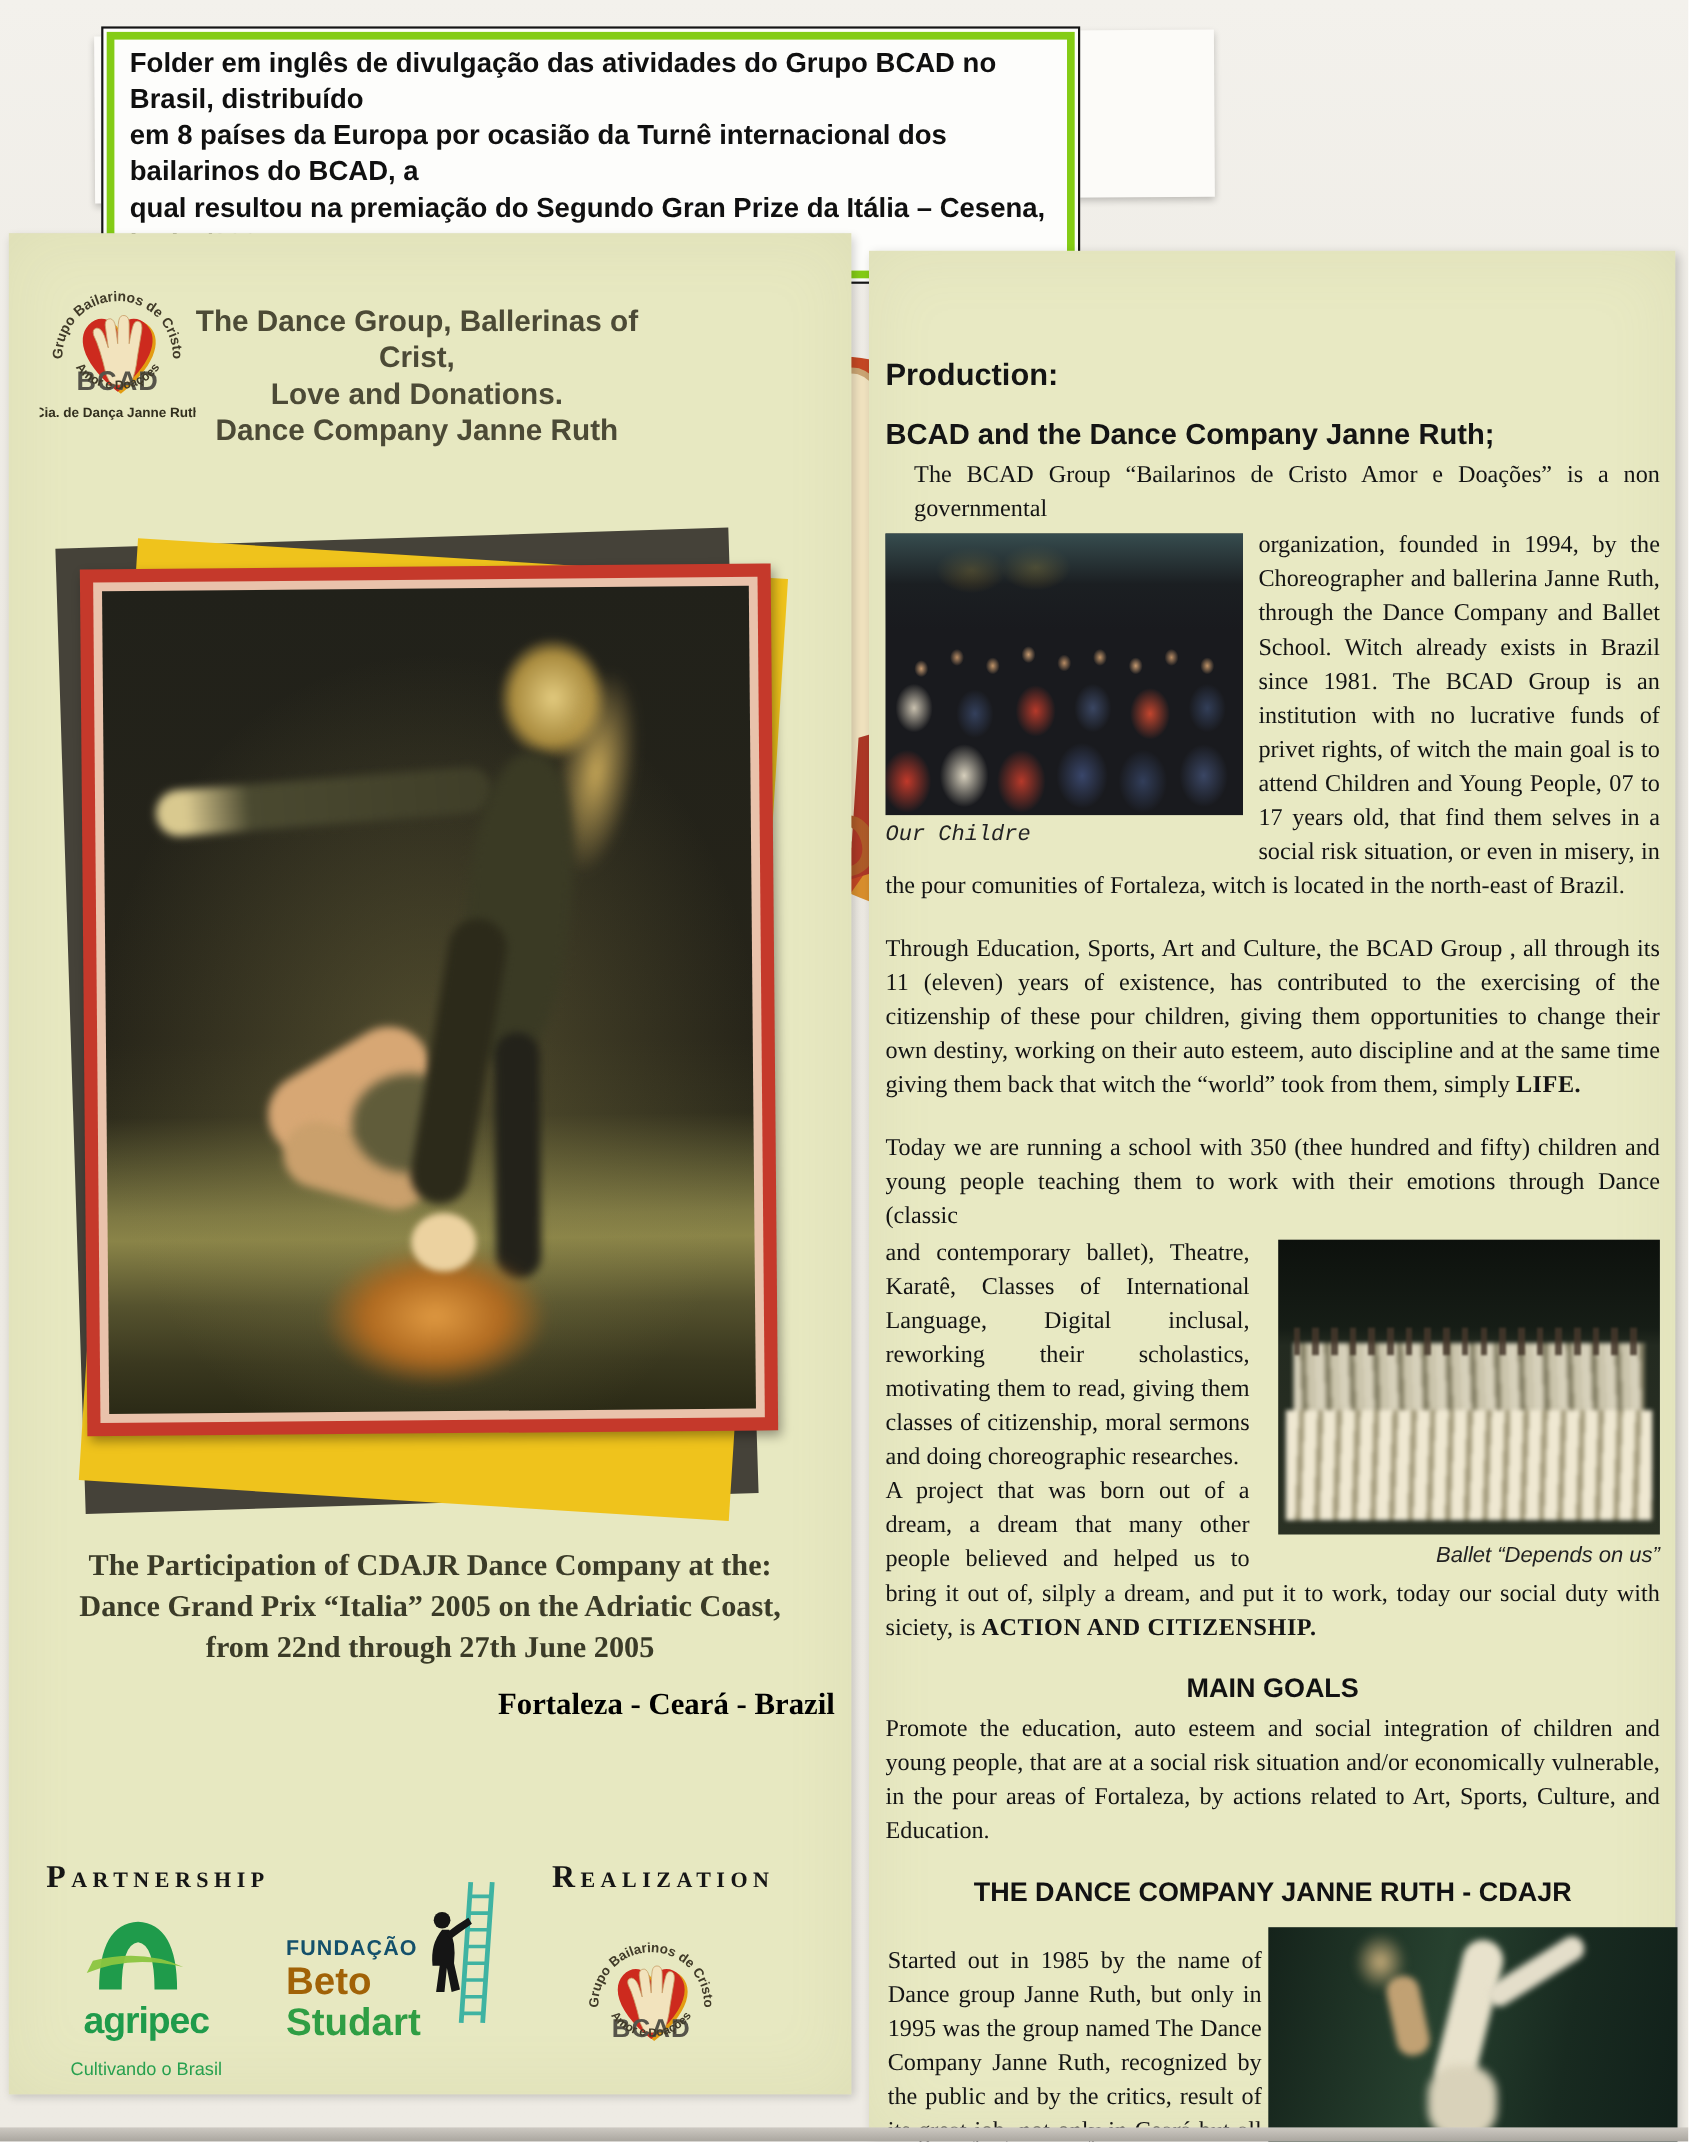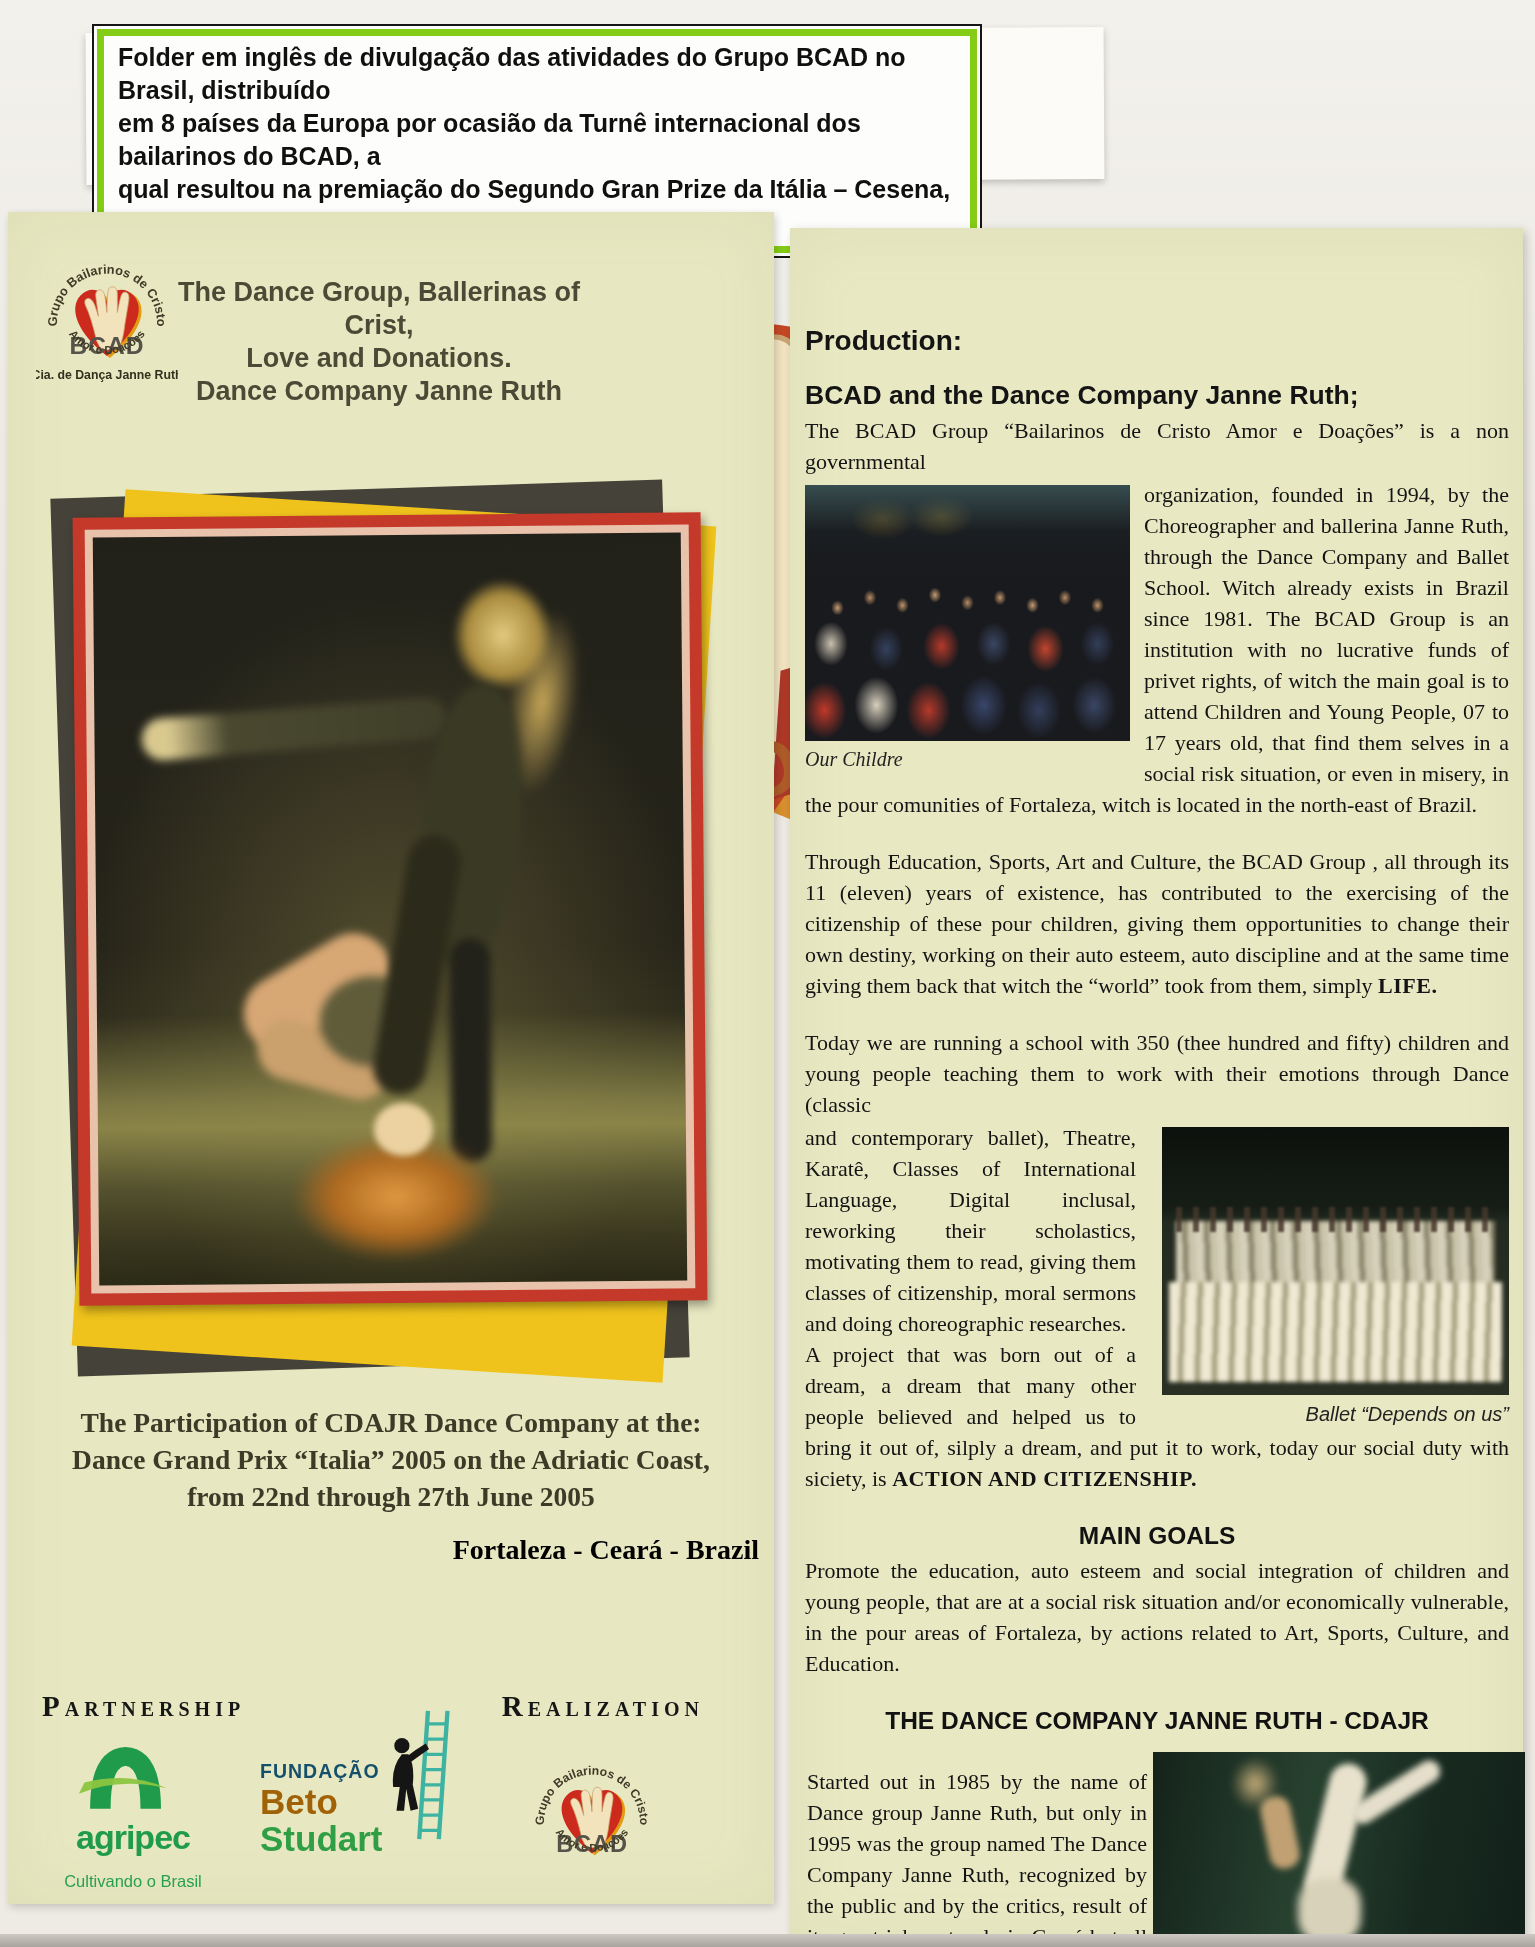--- a/index.html
+++ b/index.html
@@ -70,21 +70,21 @@
   .bs-beto{color:#a16207;}
   .bs-studart{color:#2f9e44;}
   .beto-svg{position:absolute;left:118px;top:-60px;width:76px;height:150px;}
   .footer-logo{position:absolute;left:516px;top:1540px;width:136px;}
   
   .panel-right{position:absolute;left:790px;top:228px;width:733px;height:1717px;background:#e8e9c3;
                box-shadow:3px 3px 9px rgba(0,0,0,.20), inset 0 0 60px rgba(160,160,110,.12);}
   .rp-content{padding:97px 14px 0 15px;font-size:22px;line-height:31px;text-align:justify;color:#141414;}
   .rp-h1{font-family:"Liberation Sans",sans-serif;font-weight:bold;font-size:28px;color:#141414;text-align:left;}
   .rp-h2{font-family:"Liberation Sans",sans-serif;font-weight:bold;font-size:26.5px;color:#141414;margin-top:24px;text-align:left;}
-  .rp-lead{margin-top:4px;}
+  .rp-lead{margin-top:4px;margin-left:26px;}
   .wrapblock{margin-top:2px;}
   .wrapblock::after{content:"";display:block;clear:both;}
   .photo1-box{float:left;width:325px;margin:6px 14px 2px 0;}
   .photo1{width:325px;height:256px;
     background-color:#191a1e;
     background-image:
       linear-gradient(180deg, rgba(58,82,84,.9) 0%, rgba(30,38,40,.4) 18%, rgba(20,20,26,0) 34%),
       radial-gradient(46px 30px at 24% 13%, #6b5524, rgba(0,0,0,0) 70%),
       radial-gradient(46px 30px at 42% 12%, #74602a, rgba(0,0,0,0) 70%),
       radial-gradient(9px 11px at 10% 48%, #c69a70, rgba(0,0,0,0) 70%),
@@ -101,21 +101,21 @@
       radial-gradient(28px 36px at 42% 63%, #b5392a, rgba(0,0,0,0) 65%),
       radial-gradient(26px 34px at 58% 62%, #3a4662, rgba(0,0,0,0) 65%),
       radial-gradient(28px 36px at 74% 64%, #c2452e, rgba(0,0,0,0) 65%),
       radial-gradient(26px 34px at 90% 62%, #323e58, rgba(0,0,0,0) 65%),
       radial-gradient(34px 44px at 6% 88%, #c0392a, rgba(0,0,0,0) 65%),
       radial-gradient(34px 44px at 22% 86%, #d6cfbc, rgba(0,0,0,0) 65%),
       radial-gradient(34px 44px at 38% 88%, #b5392a, rgba(0,0,0,0) 65%),
       radial-gradient(36px 46px at 55% 86%, #39466a, rgba(0,0,0,0) 65%),
       radial-gradient(34px 44px at 72% 88%, #323e5a, rgba(0,0,0,0) 65%),
       radial-gradient(34px 44px at 89% 86%, #3a4664, rgba(0,0,0,0) 65%);}
-  .cap-plain{font-family:Liberation Serif, serif;font-style:italic;font-size:20px;color:#222;margin-top:3px;}
+  .cap-plain{font-family:Liberation Mono, monospace;font-style:italic;font-size:20px;color:#222;margin-top:3px;}
   .rp-p{margin-top:26px;}
   .photo2-box{float:right;width:347px;margin:5px 0 2px 14px;padding-left:12px;}
   .photo2{position:relative;width:347px;height:268px;overflow:hidden;background:linear-gradient(180deg,#0d110d 0%,#161d16 30%,#232a20 36%,#2a3124 100%);}
   .photo2::before{content:"";position:absolute;left:4%;right:4%;top:35%;bottom:30%;
       background:repeating-linear-gradient(88deg,#e6dfc8 0 9px,#8a8468 9px 14px,#d9d2b8 14px 22px);filter:blur(2px);opacity:.92;}
   .photo2::after{content:"";position:absolute;left:2%;right:2%;top:58%;bottom:5%;
       background:repeating-linear-gradient(92deg,#efe8d2 0 12px,#a09878 12px 17px);filter:blur(2px);}
   .p2-heads{position:absolute;left:4%;right:4%;top:30%;height:9%;
       background:repeating-linear-gradient(90deg,rgba(70,56,44,.85) 0 6px,rgba(0,0,0,0) 6px 17px);filter:blur(1px);z-index:2;}
   .cap-right{font-family:"Liberation Sans",sans-serif;font-style:italic;font-size:20px;color:#222;margin-top:4px;text-align:right;}

